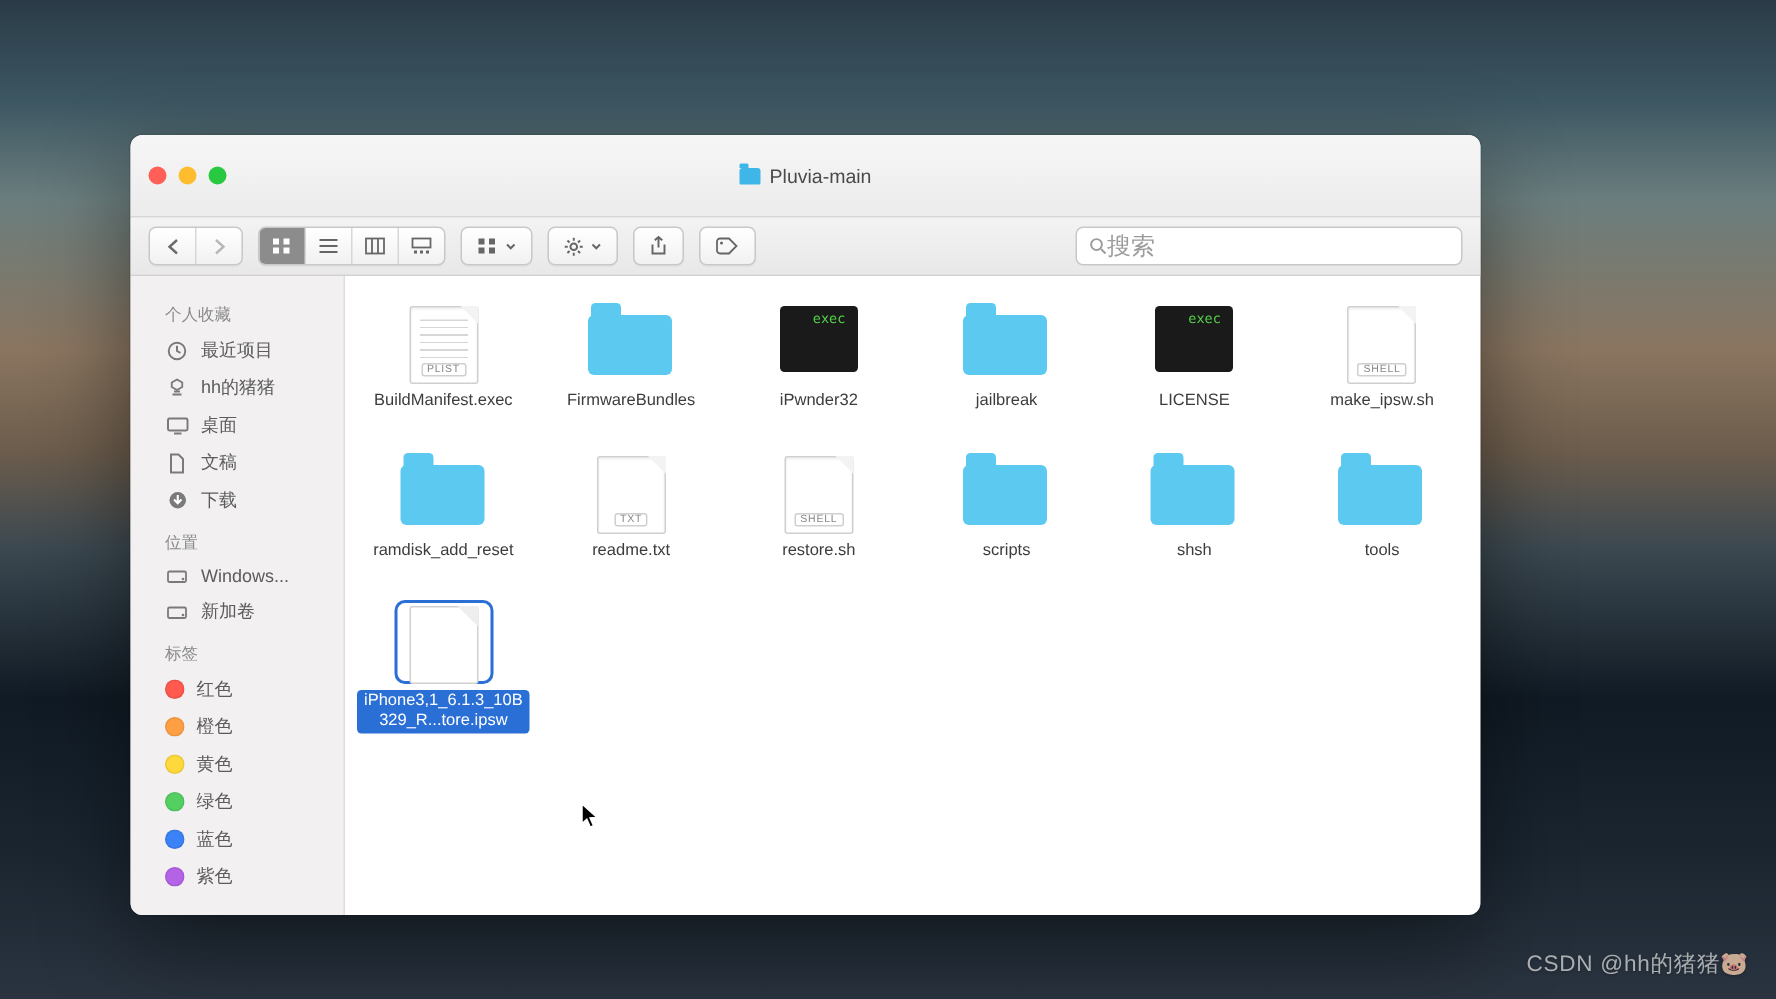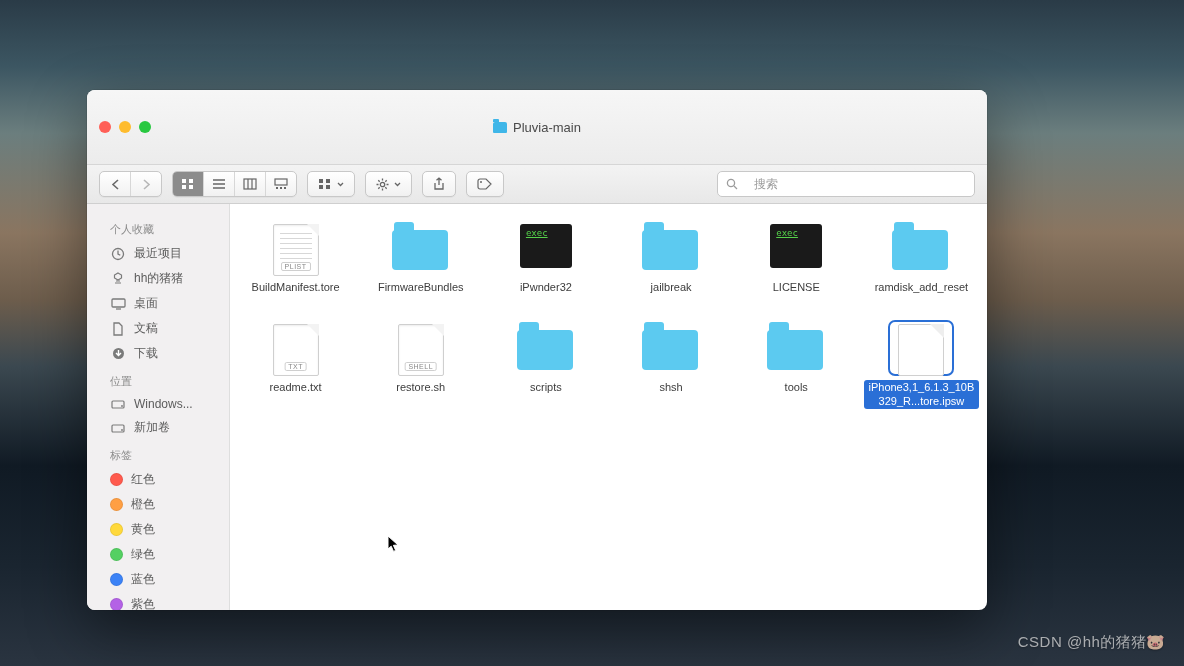--- a/index.html
+++ b/index.html
@@ -5,21 +5,21 @@
   html,body{margin:0;padding:0;width:1184px;height:666px;font-family:-apple-system,"Helvetica Neue",Arial,sans-serif;overflow:hidden;}
   .desktop{position:relative;width:1184px;height:666px;background:
     linear-gradient(180deg,#2a3b47 0%,#3c5662 10%,#6b7e7e 20%,#8a7560 35%,#6d5d4c 45%,#3b4850 55%,#101a24 70%,#1a2530 85%,#2a3440 100%);
     background-size:cover;display:flex;align-items:flex-start;justify-content:flex-start;}
   .finder{
     position:absolute;left:87px;top:90px;width:900px;height:520px;
     background:#fff;border-radius:8px;overflow:hidden;
     box-shadow:0 20px 60px rgba(0,0,0,.45),0 0 0 1px rgba(0,0,0,.08);
     display:flex;flex-direction:column;
   }
-  .titlebar{height:50px;display:flex;align-items:center;gap:8px;padding:12px 12px;
+  .titlebar{height:50px;display:flex;align-items:center;gap:8px;padding:2px 12px;
     background:linear-gradient(#f6f6f6,#ececec);border-bottom:1px solid #d6d6d6;position:relative;}
   .traffic{display:flex;gap:8px;}
   .traffic span{width:12px;height:12px;border-radius:50%;display:block;}
   .tl-close{background:#ff5f57;}
   .tl-min{background:#febc2e;}
   .tl-max{background:#28c840;}
   .tb-title{position:absolute;left:0;right:0;text-align:center;font-size:13px;color:#4a4a4a;pointer-events:none;display:flex;align-items:center;justify-content:center;gap:6px;}
   .folder-chip{width:14px;height:11px;background:#3fb6e8;border-radius:2px 2px 1px 1px;position:relative;display:inline-block;}
   .folder-chip:before{content:"";position:absolute;top:-3px;left:0;width:6px;height:3px;background:#3fb6e8;border-radius:1px 1px 0 0;}
   .toolbar{height:38px;display:flex;align-items:center;gap:10px;padding:0 12px;
@@ -28,21 +28,21 @@
     display:flex;align-items:center;justify-content:center;height:24px;
     background:linear-gradient(#fff,#f1f1f1);border:1px solid #c8c8c8;border-radius:5px;
     box-shadow:0 1px 0 rgba(0,0,0,.03);font-size:12px;color:#555;
   }
   .seg{overflow:hidden}
   .seg .cell{width:30px;height:100%;display:flex;align-items:center;justify-content:center;border-right:1px solid #d7d7d7;}
   .seg .cell:last-child{border-right:none}
   .seg .cell.active{background:#8c8c8c;color:#fff;}
   .btn{padding:0 10px;gap:5px;}
   .nav .cell{width:30px}
-  .search{flex:1;max-width:240px;margin-left:auto;height:24px;border:1px solid #c8c8c8;border-radius:5px;background:#fff;display:flex;align-items:center;padding:0 8px;color:#9c9c9c;gap:16px;font-size:12px;}
+  .search{flex:1;max-width:240px;margin-left:auto;height:24px;border:1px solid #c8c8c8;border-radius:5px;background:#fff;display:flex;align-items:center;padding:0 8px;color:#9c9c9c;gap:0;font-size:16px;}
   .body{flex:1;display:flex;min-height:0;}
   .sidebar{width:120px;background:#f2f0f1;border-right:1px solid #dedede;padding:10px 11px;font-size:12px;color:#5c5c5c;overflow:hidden;}
   .sb-header{font-size:11px;color:#8a8a8a;padding:8px 12px 4px;}
   .sb-item{display:flex;align-items:center;gap:8px;padding:4px 12px;white-space:nowrap;overflow:hidden;text-overflow:ellipsis;}
   .sb-icon{width:16px;height:14px;display:inline-flex;align-items:center;justify-content:center;color:#7a7a7a;flex:none;}
   .tag-dot{width:11px;height:11px;border-radius:50%;flex:none;border:1px solid rgba(0,0,0,.08);}
   .content{flex:1;overflow:auto;padding:14px 6px;}
   .grid{display:grid;grid-template-columns:repeat(6,1fr);gap:18px 6px;}
   .item{display:flex;flex-direction:column;align-items:center;gap:6px;padding:4px 2px;font-size:11px;color:#3c3c3c;text-align:center;}
   .thumb{width:66px;height:52px;display:flex;align-items:center;justify-content:center;position:relative;}
@@ -52,21 +52,21 @@
   
   .thumb-inner{width:58px;height:48px;position:relative;}
   .t-folder{width:56px;height:40px;background:#5ccaf0;border-radius:4px;position:relative;top:6px;}
   .t-folder:before{content:"";position:absolute;top:-8px;left:2px;width:20px;height:10px;background:#5ccaf0;border-radius:3px 3px 0 0;}
   .t-doc{width:44px;height:50px;background:#fff;border:1px solid #cfcfcf;border-radius:2px;margin:auto;position:relative;box-shadow:0 1px 2px rgba(0,0,0,.08) inset;}
   .t-doc:before{content:"";position:absolute;right:-1px;top:-1px;border-style:solid;border-width:0 12px 12px 0;border-color:transparent #f3f3f3 transparent transparent;}
   .t-doc .badge{position:absolute;left:50%;bottom:4px;transform:translateX(-50%);font-size:7px;letter-spacing:.5px;color:#888;border:1px solid #cfcfcf;border-radius:2px;padding:0 3px;background:#fff;}
   .t-doc.lines:after{content:"";position:absolute;left:6px;right:6px;top:8px;height:28px;
     background:repeating-linear-gradient(#d7d7d7 0 1px,transparent 1px 5px);}
   .t-exec{width:52px;height:44px;background:#1a1a1a;border-radius:3px;margin:auto;position:relative;display:flex;align-items:flex-start;justify-content:flex-start;}
-  .t-exec span{color:#55d24a;font-size:9px;font-family:Menlo,monospace;padding:4px 6px;text-decoration:underline;}
+  .t-exec span{color:#55d24a;font-size:9px;font-family:Menlo,monospace;padding:4px 22px;}
   .t-blank{width:44px;height:50px;background:#fff;border:1px solid #d0d0d0;border-radius:2px;margin:auto;position:relative;}
   .t-blank:before{content:"";position:absolute;right:-1px;top:-1px;border-style:solid;border-width:0 14px 14px 0;border-color:transparent #eee transparent transparent;}
   .cursor{position:absolute;left:300px;top:445px;width:14px;height:18px;z-index:50;}
   .watermark{position:absolute;right:18px;bottom:14px;color:#d7d7d7;font-size:15px;opacity:.75;letter-spacing:.5px;text-shadow:0 1px 2px rgba(0,0,0,.4);}
   svg{display:block}
 </style>
 </head>
 <body>
 
 <div class="desktop">
@@ -288,21 +288,21 @@
       <div class="content">
         <div class="grid" id="grid">
             <div class="item">
               <div class="thumb">
                 <div class="thumb-inner">
                   <div class="t-doc lines">
                     <span class="badge">PLIST</span>
                   </div>
                 </div>
               </div>
-              <div class="label">BuildManifest.tore</div>
+              <div class="label">BuildManifest.exec</div>
             </div>
             <div class="item">
               <div class="thumb">
                 <div class="thumb-inner">
                   <div class="t-folder"></div>
                 </div>
               </div>
               <div class="label">FirmwareBundles</div>
             </div>
             <div class="item">
@@ -325,20 +325,30 @@
             </div>
             <div class="item">
               <div class="thumb">
                 <div class="thumb-inner">
                   <div class="t-exec">
                     <span>exec</span>
                   </div>
                 </div>
               </div>
               <div class="label">LICENSE</div>
+            </div>
+            <div class="item">
+              <div class="thumb">
+                <div class="thumb-inner">
+                  <div class="t-doc">
+                    <span class="badge">SHELL</span>
+                  </div>
+                </div>
+              </div>
+              <div class="label">make_ipsw.sh</div>
             </div>
             <div class="item">
               <div class="thumb">
                 <div class="thumb-inner">
                   <div class="t-folder"></div>
                 </div>
               </div>
               <div class="label">ramdisk_add_reset</div>
             </div>
             <div class="item">

